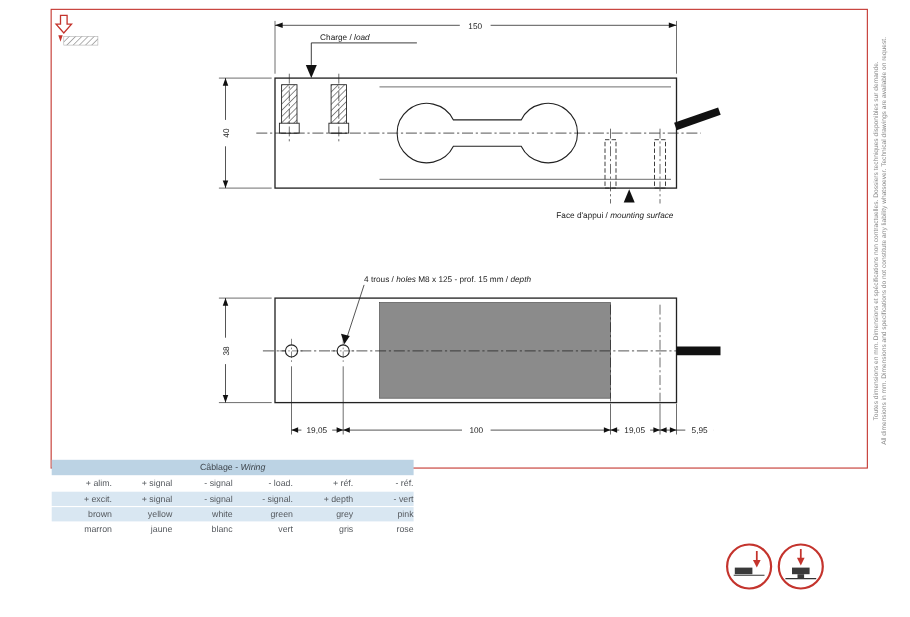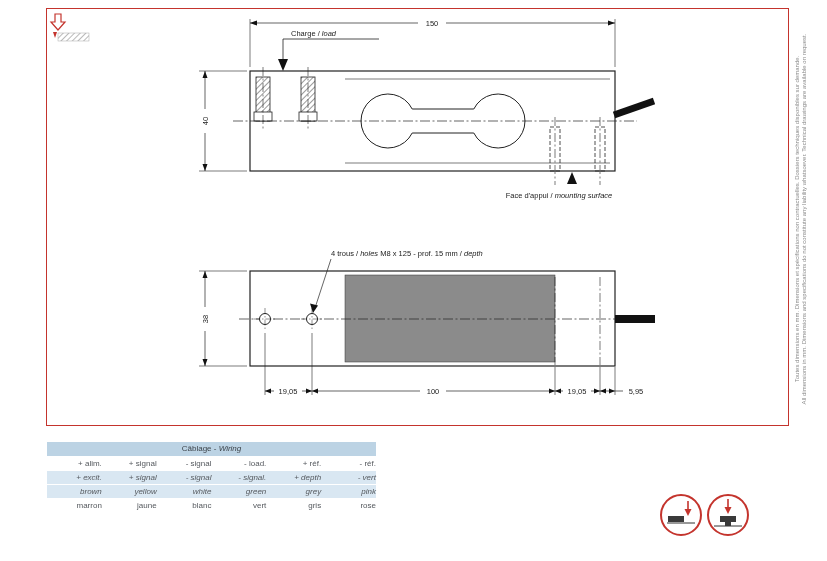--- a/index.html
+++ b/index.html
@@ -10,26 +10,26 @@
   .draw-frame svg { display:block; }
 
   svg text { font-family:"Liberation Sans", sans-serif; fill:#222; }
   .lbl { font-size:7.5px; }
   .dim { font-size:7.5px; }
   .it  { font-style:italic; }
 
   .side-note { position:absolute; left:794px; top:424px; width:410px; transform:rotate(-90deg); transform-origin:0 0; font-size:6px; line-height:7px; color:#8a8a8a; text-align:center; }
 
   
-  .wiring-table { position:absolute; left:47px; top:442px; width:329px; font-size:8px; color:#55595e; }
+  .wiring-table { position:absolute; left:47px; top:418px; width:329px; font-size:8px; color:#55595e; }
   .wt-header { height:14px; line-height:14px; text-align:center; background:#bcd3e4; color:#3d444b; margin-bottom:1px; }
   .wt-row { display:flex; height:13px; line-height:13px; margin-bottom:1px; }
   .wt-row.even { background:#d9e7f2; }
   .wt-cell { flex:1; text-align:right; }
-  .wt-row.italic .wt-cell { font-style:italic; }
+  .wt-row.italic .wt-cell { }
 
   .pictos { position:absolute; left:655px; top:489px; }
 </style>
 </head>
 <body>
 
 <div class="page">
 
   <div class="draw-frame">
     <svg width="741" height="416" viewBox="0 0 741 416">

